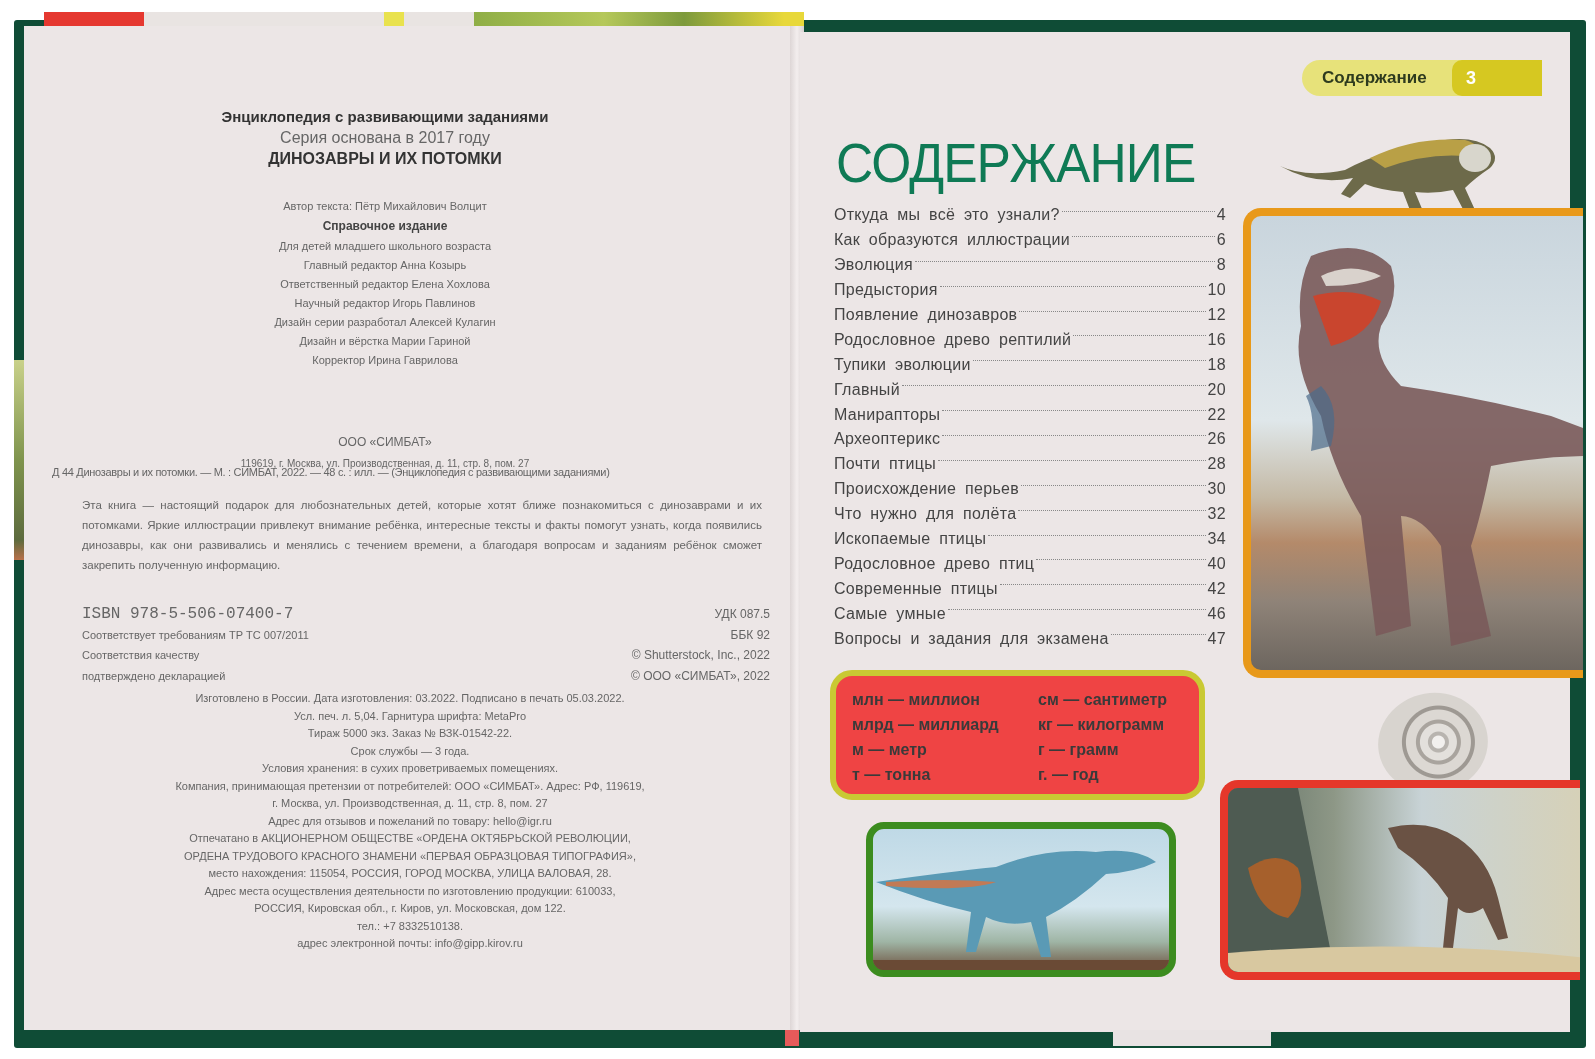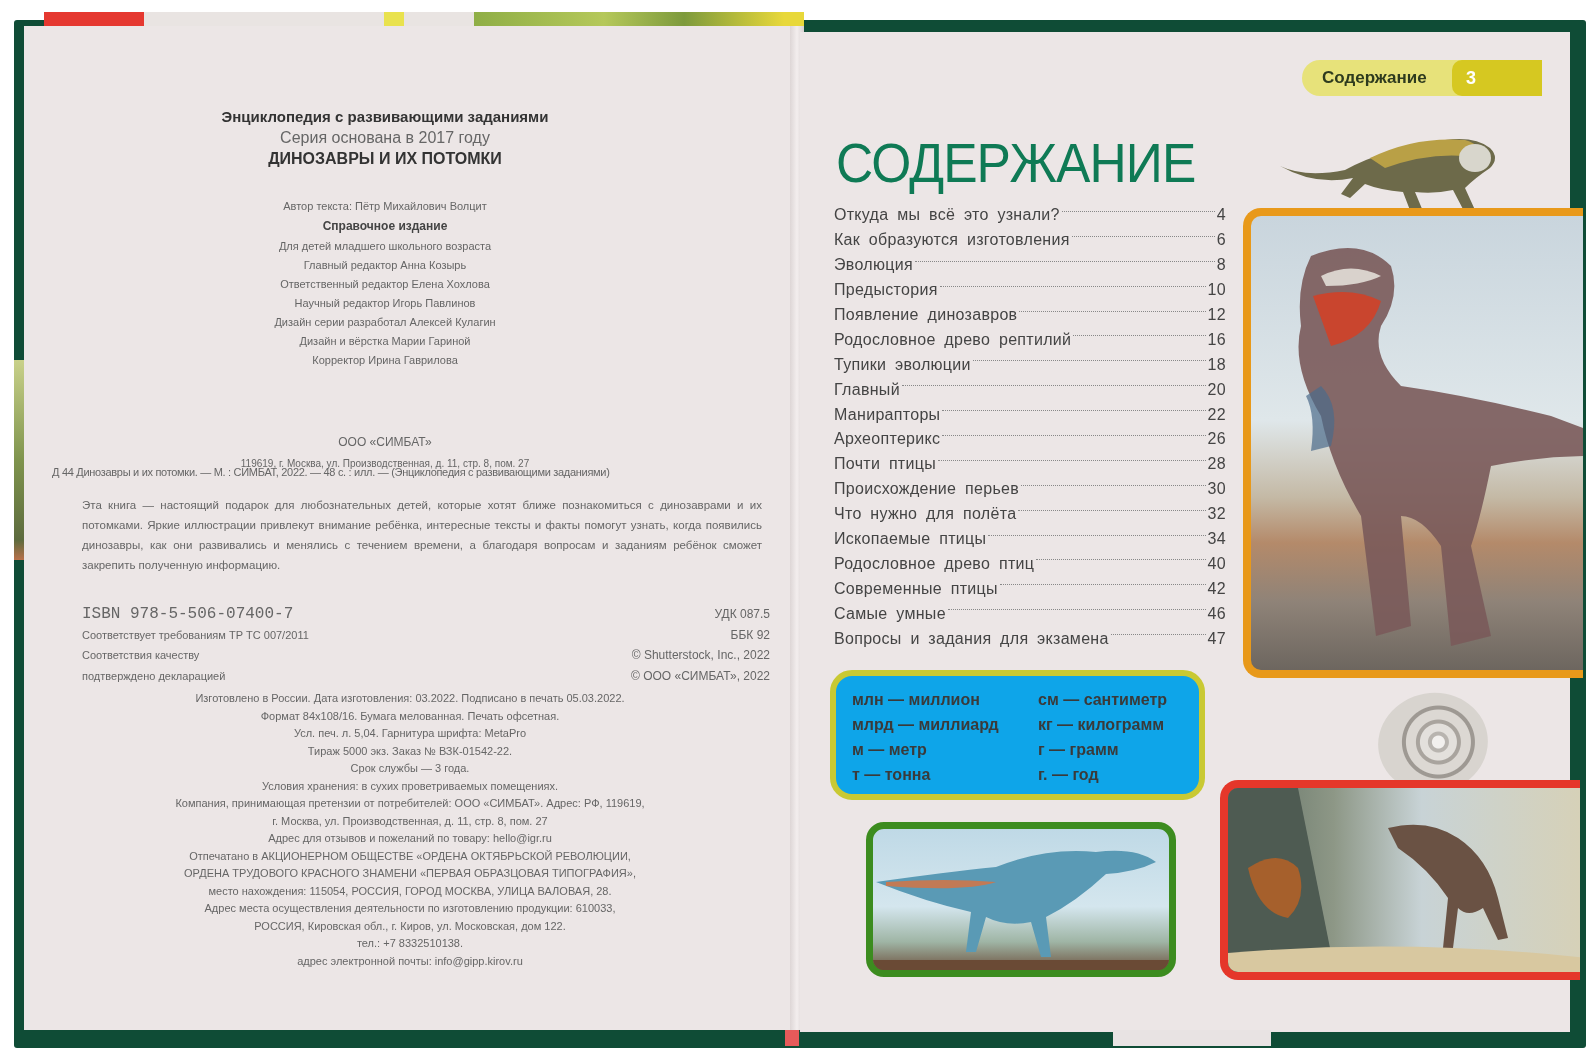--- a/index.html
+++ b/index.html
@@ -71,21 +71,21 @@
   }
   .toc { position: absolute; left: 834px; top: 203px; width: 392px; }
   .toc-row { display: flex; align-items: center; height: 24.9px; font-size: 16px; color: #444; letter-spacing: 0.3px; word-spacing: 4px; }
   .toc-row .t { white-space: nowrap; }
   .toc-row .dots { flex: 1; border-bottom: 1.5px dotted #888; margin: 0 2px; transform: translateY(-4px); }
   .toc-row .p { white-space: nowrap; }
 
   .legend {
     position: absolute; left: 830px; top: 670px; width: 375px; height: 130px;
     border: 6px solid #c9c933; border-radius: 22px; box-sizing: border-box;
-    background: #0ea5e9;
+    background: #ef4444;
   }
   .legend .grid { position: absolute; left: 16px; top: 14px; display: grid; grid-template-columns: 186px 170px; row-gap: 5px; }
   .legend .grid div { font-size: 16px; font-weight: bold; color: #3a3a3a; line-height: 20px; white-space: nowrap; }
 
   .pic { position: absolute; box-sizing: border-box; border-radius: 18px; overflow: hidden; }
   .pic.trex { left: 1243px; top: 208px; width: 340px; height: 470px; border: 8px solid #e8991a; border-right: none; border-radius: 18px 0 0 18px;
     background: linear-gradient(180deg, #c9d5dd 0%, #dfe7ea 45%, #c4b9a5 62%, #b48a6a 72%, #8f8378 85%, #6d665f 100%); }
   .pic.iguanodon { left: 866px; top: 822px; width: 310px; height: 155px; border: 7px solid #3c8c1f;
     background: linear-gradient(180deg, #bfd9e6 0%, #d4e6ee 55%, #9fb5a5 80%, #6e5340 100%); }
   .pic.raptors { left: 1220px; top: 780px; width: 360px; height: 200px; border: 8px solid #e5372a; border-right: none; border-radius: 18px 0 0 18px;
@@ -143,21 +143,20 @@
 
 <div class="meta-right">
   <div>УДК 087.5</div>
   <div>ББК 92</div>
   <div>© Shutterstock, Inc., 2022</div>
   <div>© ООО «СИМБАТ», 2022</div>
 </div>
 
 <div class="imprint">
   <div>Изготовлено в России. Дата изготовления: 03.2022. Подписано в печать 05.03.2022.</div>
-  <div>Формат 84х108/16. Бумага мелованная. Печать офсетная.</div>
   <div>Усл. печ. л. 5,04. Гарнитура шрифта: MetaPro</div>
   <div>Тираж 5000 экз. Заказ № ВЗК-01542-22.</div>
   <div>Срок службы — 3 года.</div>
   <div>Условия хранения: в сухих проветриваемых помещениях.</div>
   <div>Компания, принимающая претензии от потребителей: ООО «СИМБАТ». Адрес: РФ, 119619,</div>
   <div>г. Москва, ул. Производственная, д. 11, стр. 8, пом. 27</div>
   <div>Адрес для отзывов и пожеланий по товару: hello@igr.ru</div>
   <div>Отпечатано в АКЦИОНЕРНОМ ОБЩЕСТВЕ «ОРДЕНА ОКТЯБРЬСКОЙ РЕВОЛЮЦИИ,</div>
   <div>ОРДЕНА ТРУДОВОГО КРАСНОГО ЗНАМЕНИ «ПЕРВАЯ ОБРАЗЦОВАЯ ТИПОГРАФИЯ»,</div>
   <div>место нахождения: 115054, РОССИЯ, ГОРОД МОСКВА, УЛИЦА ВАЛОВАЯ, 28.</div>
@@ -184,21 +183,21 @@
   <ellipse cx="200" cy="30" rx="16" ry="14" fill="#d8d6cc"></ellipse>
 </svg>
 
 <div class="toc">
   <div class="toc-row">
       <span class="t">Откуда мы всё это узнали?</span>
       <span class="dots"></span>
       <span class="p">4</span>
     </div>
   <div class="toc-row">
-      <span class="t">Как образуются изготовления</span>
+      <span class="t">Как образуются иллюстрации</span>
       <span class="dots"></span>
       <span class="p">6</span>
     </div>
   <div class="toc-row">
       <span class="t">Эволюция</span>
       <span class="dots"></span>
       <span class="p">8</span>
     </div>
   <div class="toc-row">
       <span class="t">Предыстория</span>

